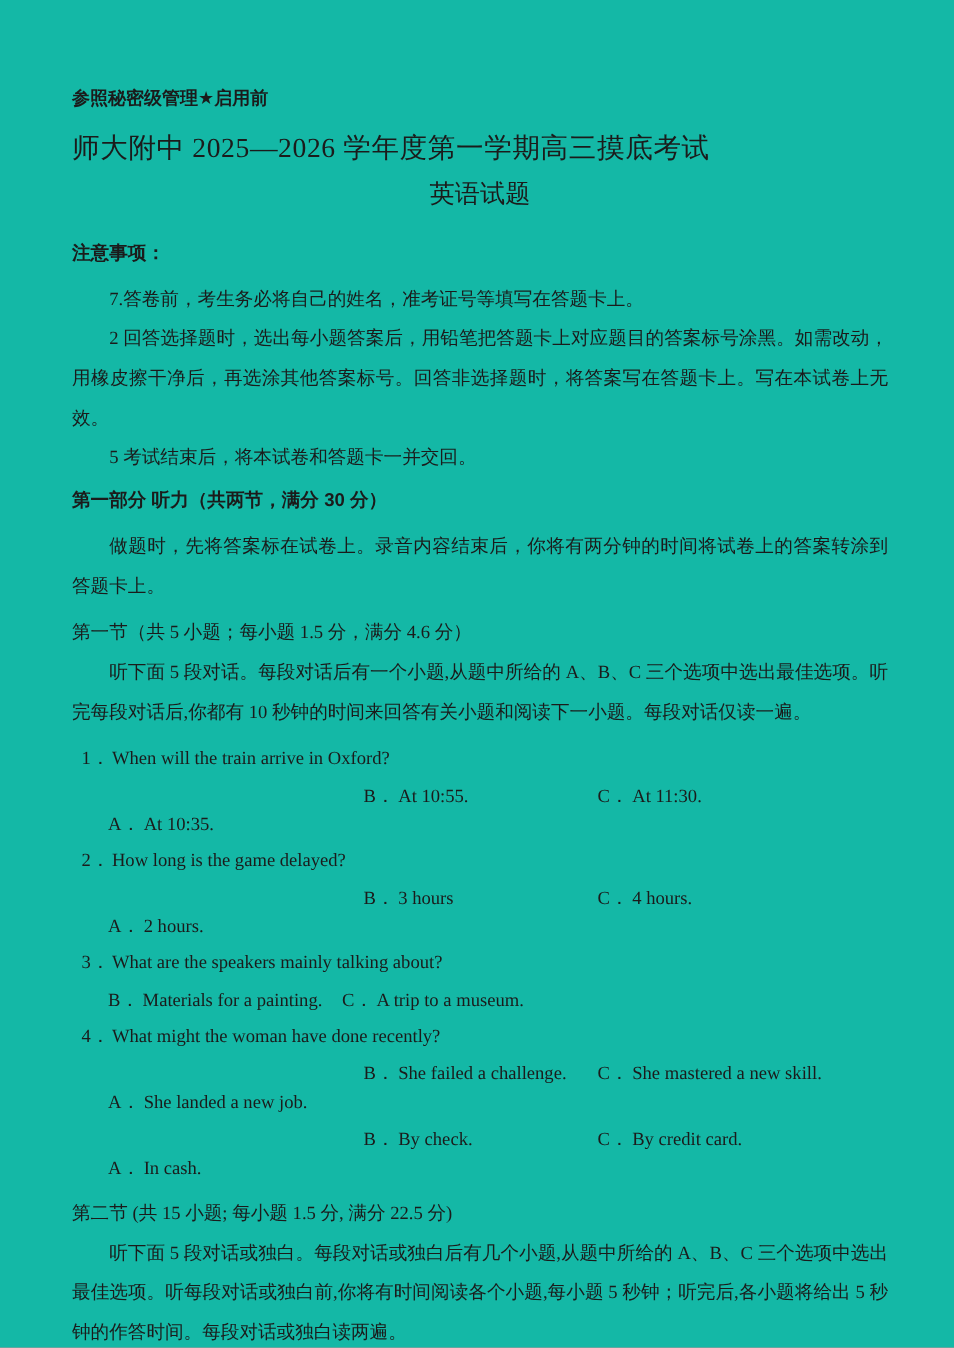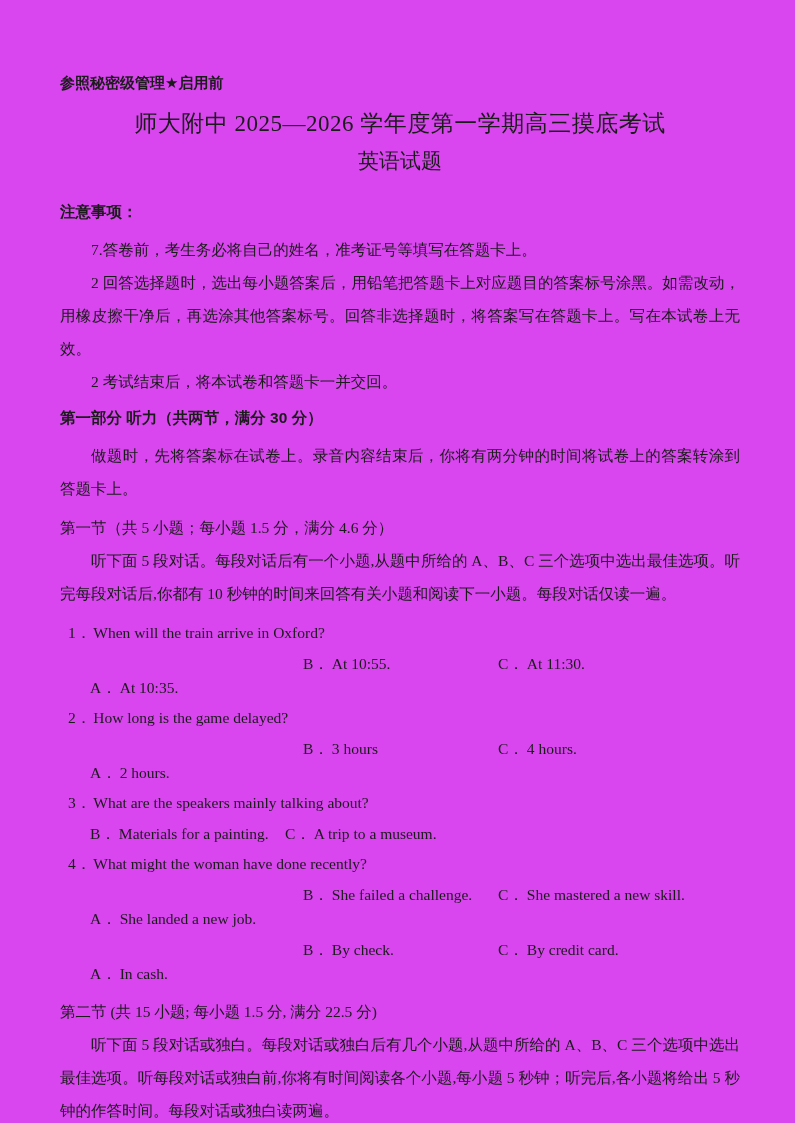--- a/index.html
+++ b/index.html
@@ -1,37 +1,36 @@
 <!DOCTYPE html>
 <html><head>
 <meta charset="utf-8">
 <style>
   html,body { margin:0; padding:0; background:#9a9a9a; }
   .page {
     position:relative;
     width:795px; height:1123px;
     margin:0 auto;
-    background:#d946ef;
+    background:#14b8a6;
     color:#1b1b1b;
     font-family:"Liberation Serif","DejaVu Serif",serif;
     box-sizing:border-box;
     padding:74px 55px 0 60px;
     overflow:hidden;
   }
   .classification {
     font-family:"Liberation Sans","DejaVu Sans",sans-serif;
     font-weight:700;
     font-size:15px;
     line-height:18px;
   }
   .title {
     margin:16px 0 0 0;
     font-size:23px;
     font-weight:400;
-    text-align:center;
     line-height:32px;
     letter-spacing:0.5px;
   }
   .subtitle {
     margin:6px 0 0 0;
     font-size:21px;
     font-weight:400;
     text-align:center;
     line-height:30px;
   }
@@ -85,21 +84,21 @@
 
   <div class="classification">参照秘密级管理★启用前</div>
 
   <h1 class="title">师大附中 2025—2026 学年度第一学期高三摸底考试</h1>
   <h2 class="subtitle">英语试题</h2>
 
   <div>
     <div class="notice-heading">注意事项：</div>
     <p class="para first">7.答卷前，考生务必将自己的姓名，准考证号等填写在答题卡上。</p>
     <p class="para">2 回答选择题时，选出每小题答案后，用铅笔把答题卡上对应题目的答案标号涂黑。如需改动，用橡皮擦干净后，再选涂其他答案标号。回答非选择题时，将答案写在答题卡上。写在本试卷上无效。</p>
-    <p class="para">2 考试结束后，将本试卷和答题卡一并交回。</p>
+    <p class="para">5 考试结束后，将本试卷和答题卡一并交回。</p>
   </div>
 
   <div>
     <div class="part-heading">第一部分 听力（共两节，满分 30 分）</div>
     <p class="para first">做题时，先将答案标在试卷上。录音内容结束后，你将有两分钟的时间将试卷上的答案转涂到答题卡上。</p>
 
     <div class="sec-heading">第一节（共 5 小题；每小题 1.5 分，满分 4.6 分）</div>
     <p class="para">听下面 5 段对话。每段对话后有一个小题,从题中所给的 A、B、C 三个选项中选出最佳选项。听完每段对话后,你都有 10 秒钟的时间来回答有关小题和阅读下一小题。每段对话仅读一遍。</p>
 
     <div class="questions">

